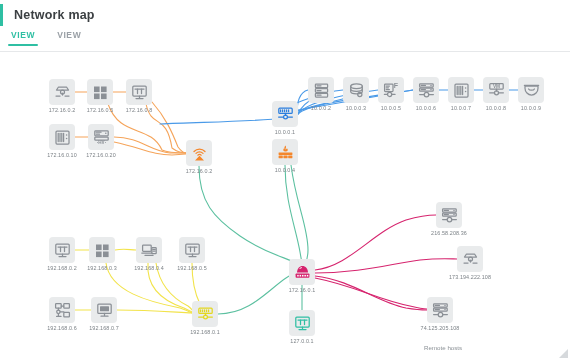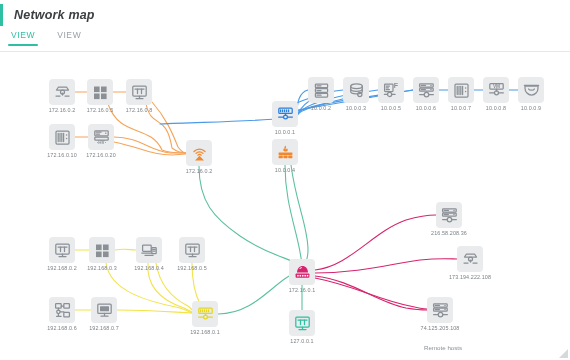--- a/index.html
+++ b/index.html
@@ -36,36 +36,35 @@
     width: 3px; height: 22px;
     background: #2fbfa3;
   }
   .page-title {
     position: absolute;
     left: 14px; top: 8px;
     font-size: 12.5px;
     font-weight: bold;
     color: #3c4043;
     letter-spacing: .2px;
-    font-style: italic;
   }
   .tabs {
     position: absolute;
     left: 8px; top: 30px;
     display: flex;
     gap: 16px;
   }
   .tab {
     font-size: 8.5px;
     letter-spacing: .6px;
     color: #9aa0a6;
     padding: 0 3px 6px 3px;
     cursor: pointer;
     position: relative;
-    font-weight: normal;
+    font-weight: bold;
   }
   .tab.active { color: #2fbfa3; }
   .tab.active::after {
     content: "";
     position: absolute;
     left: 0; right: 0; bottom: 0;
     height: 2px;
     background: #2fbfa3;
     border-radius: 1px;
   }

